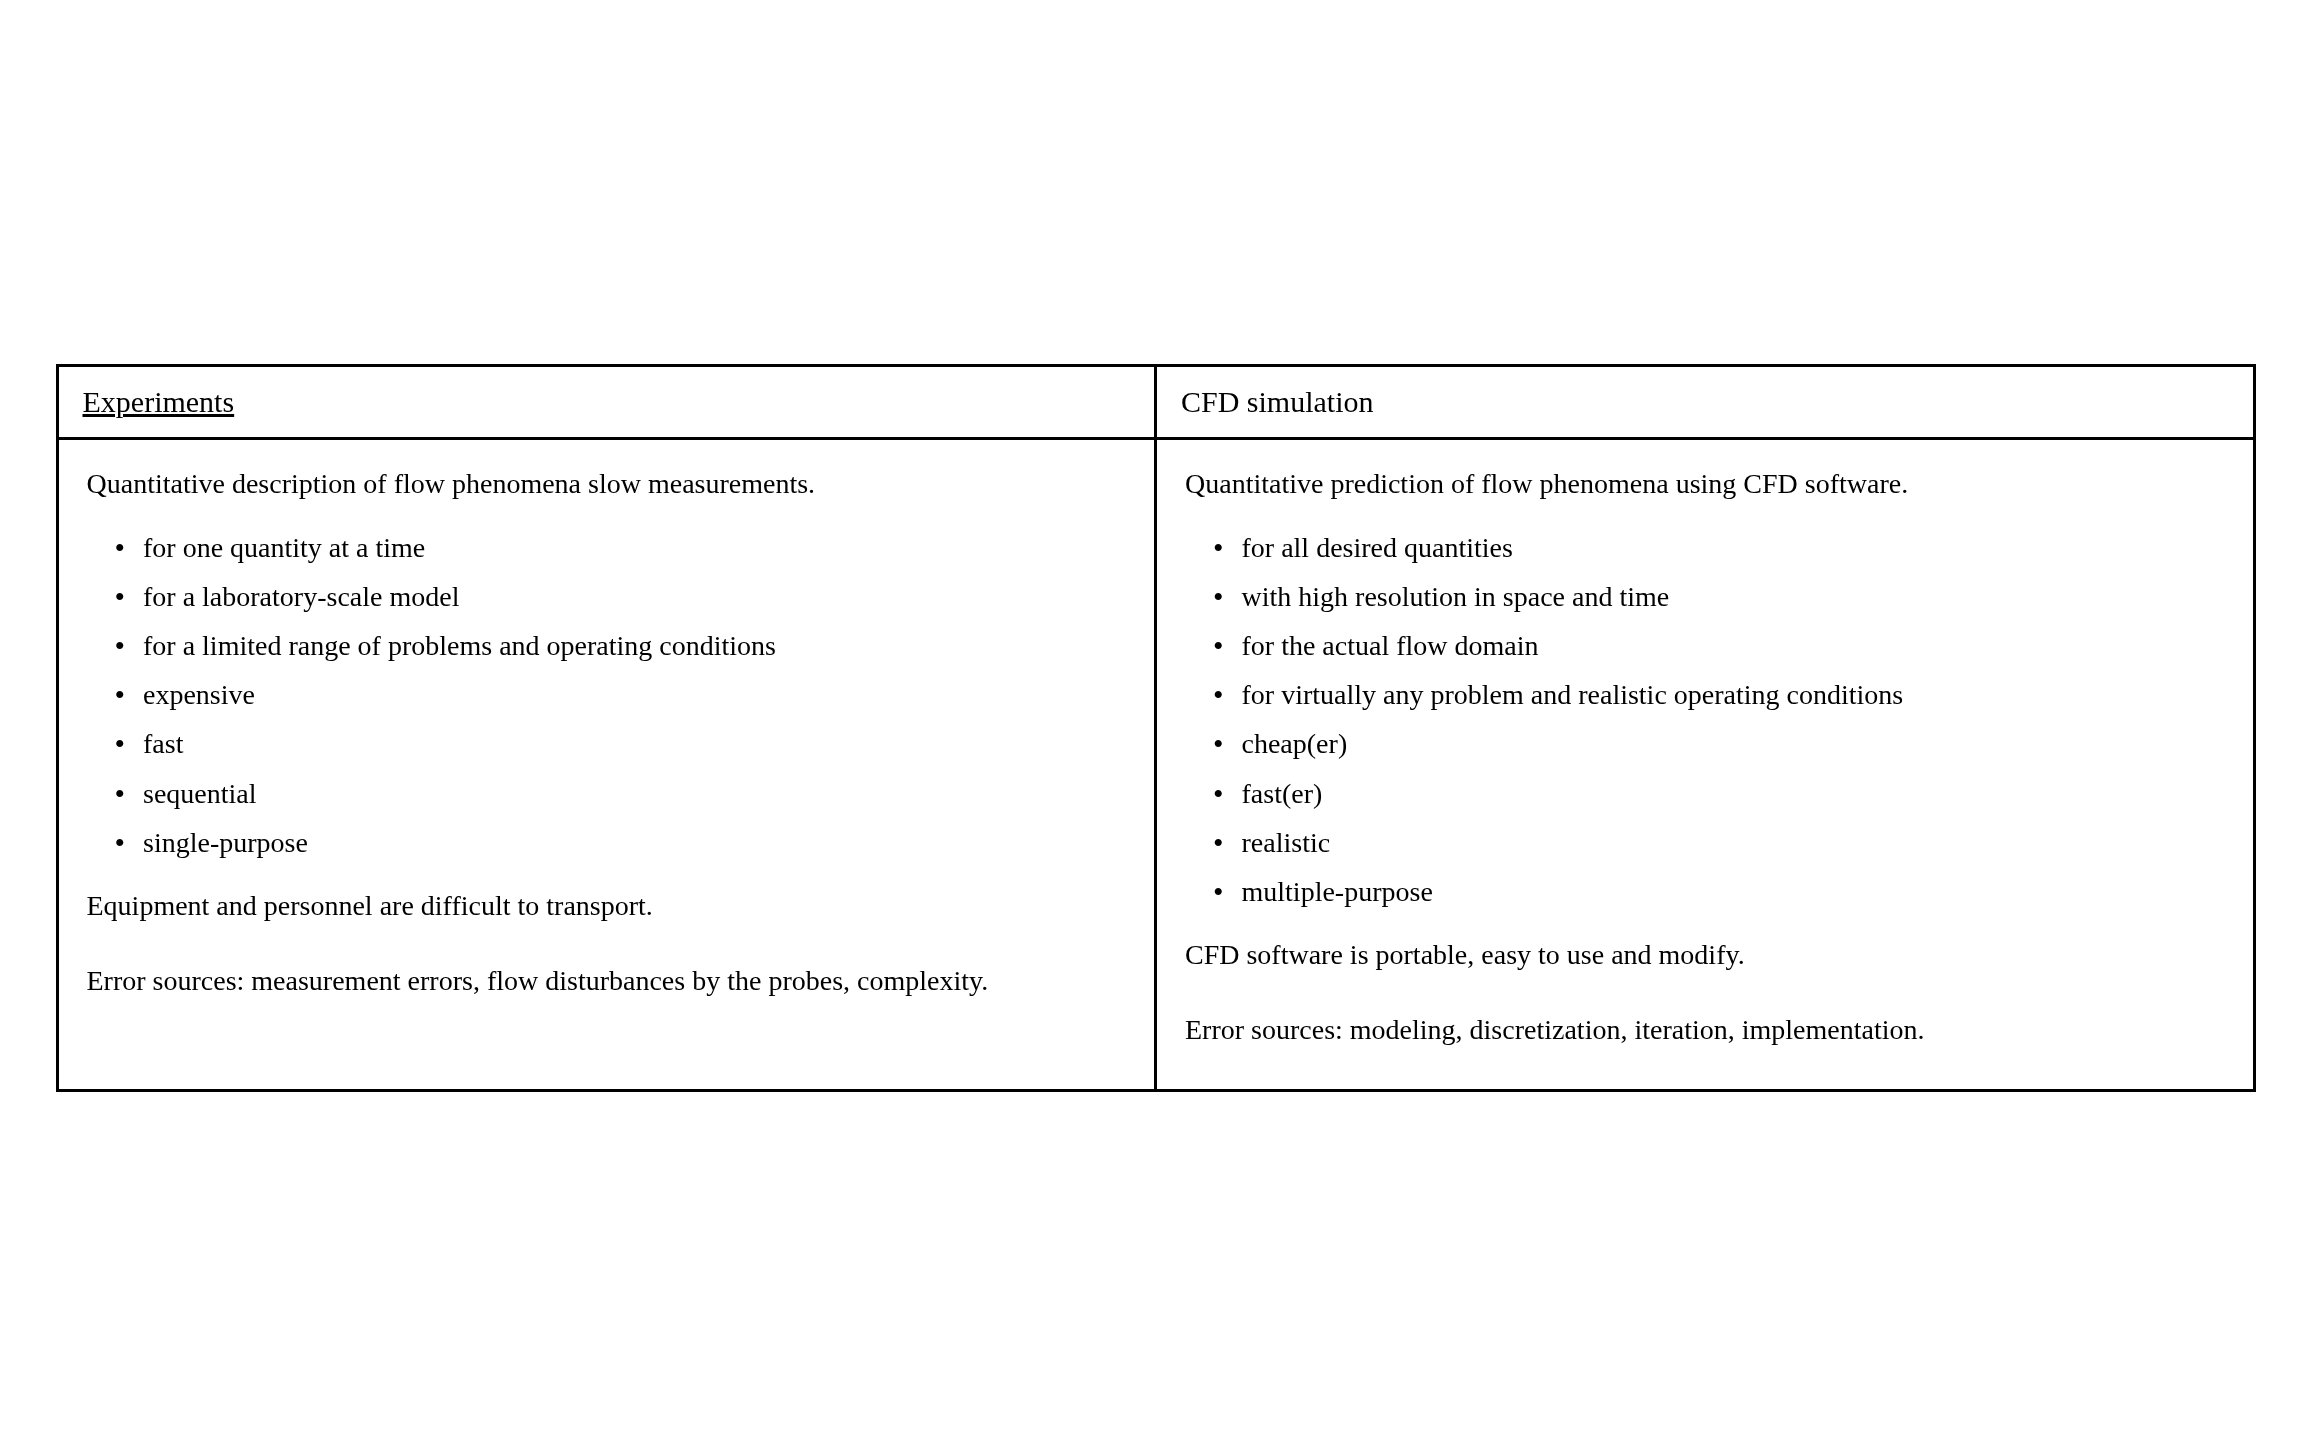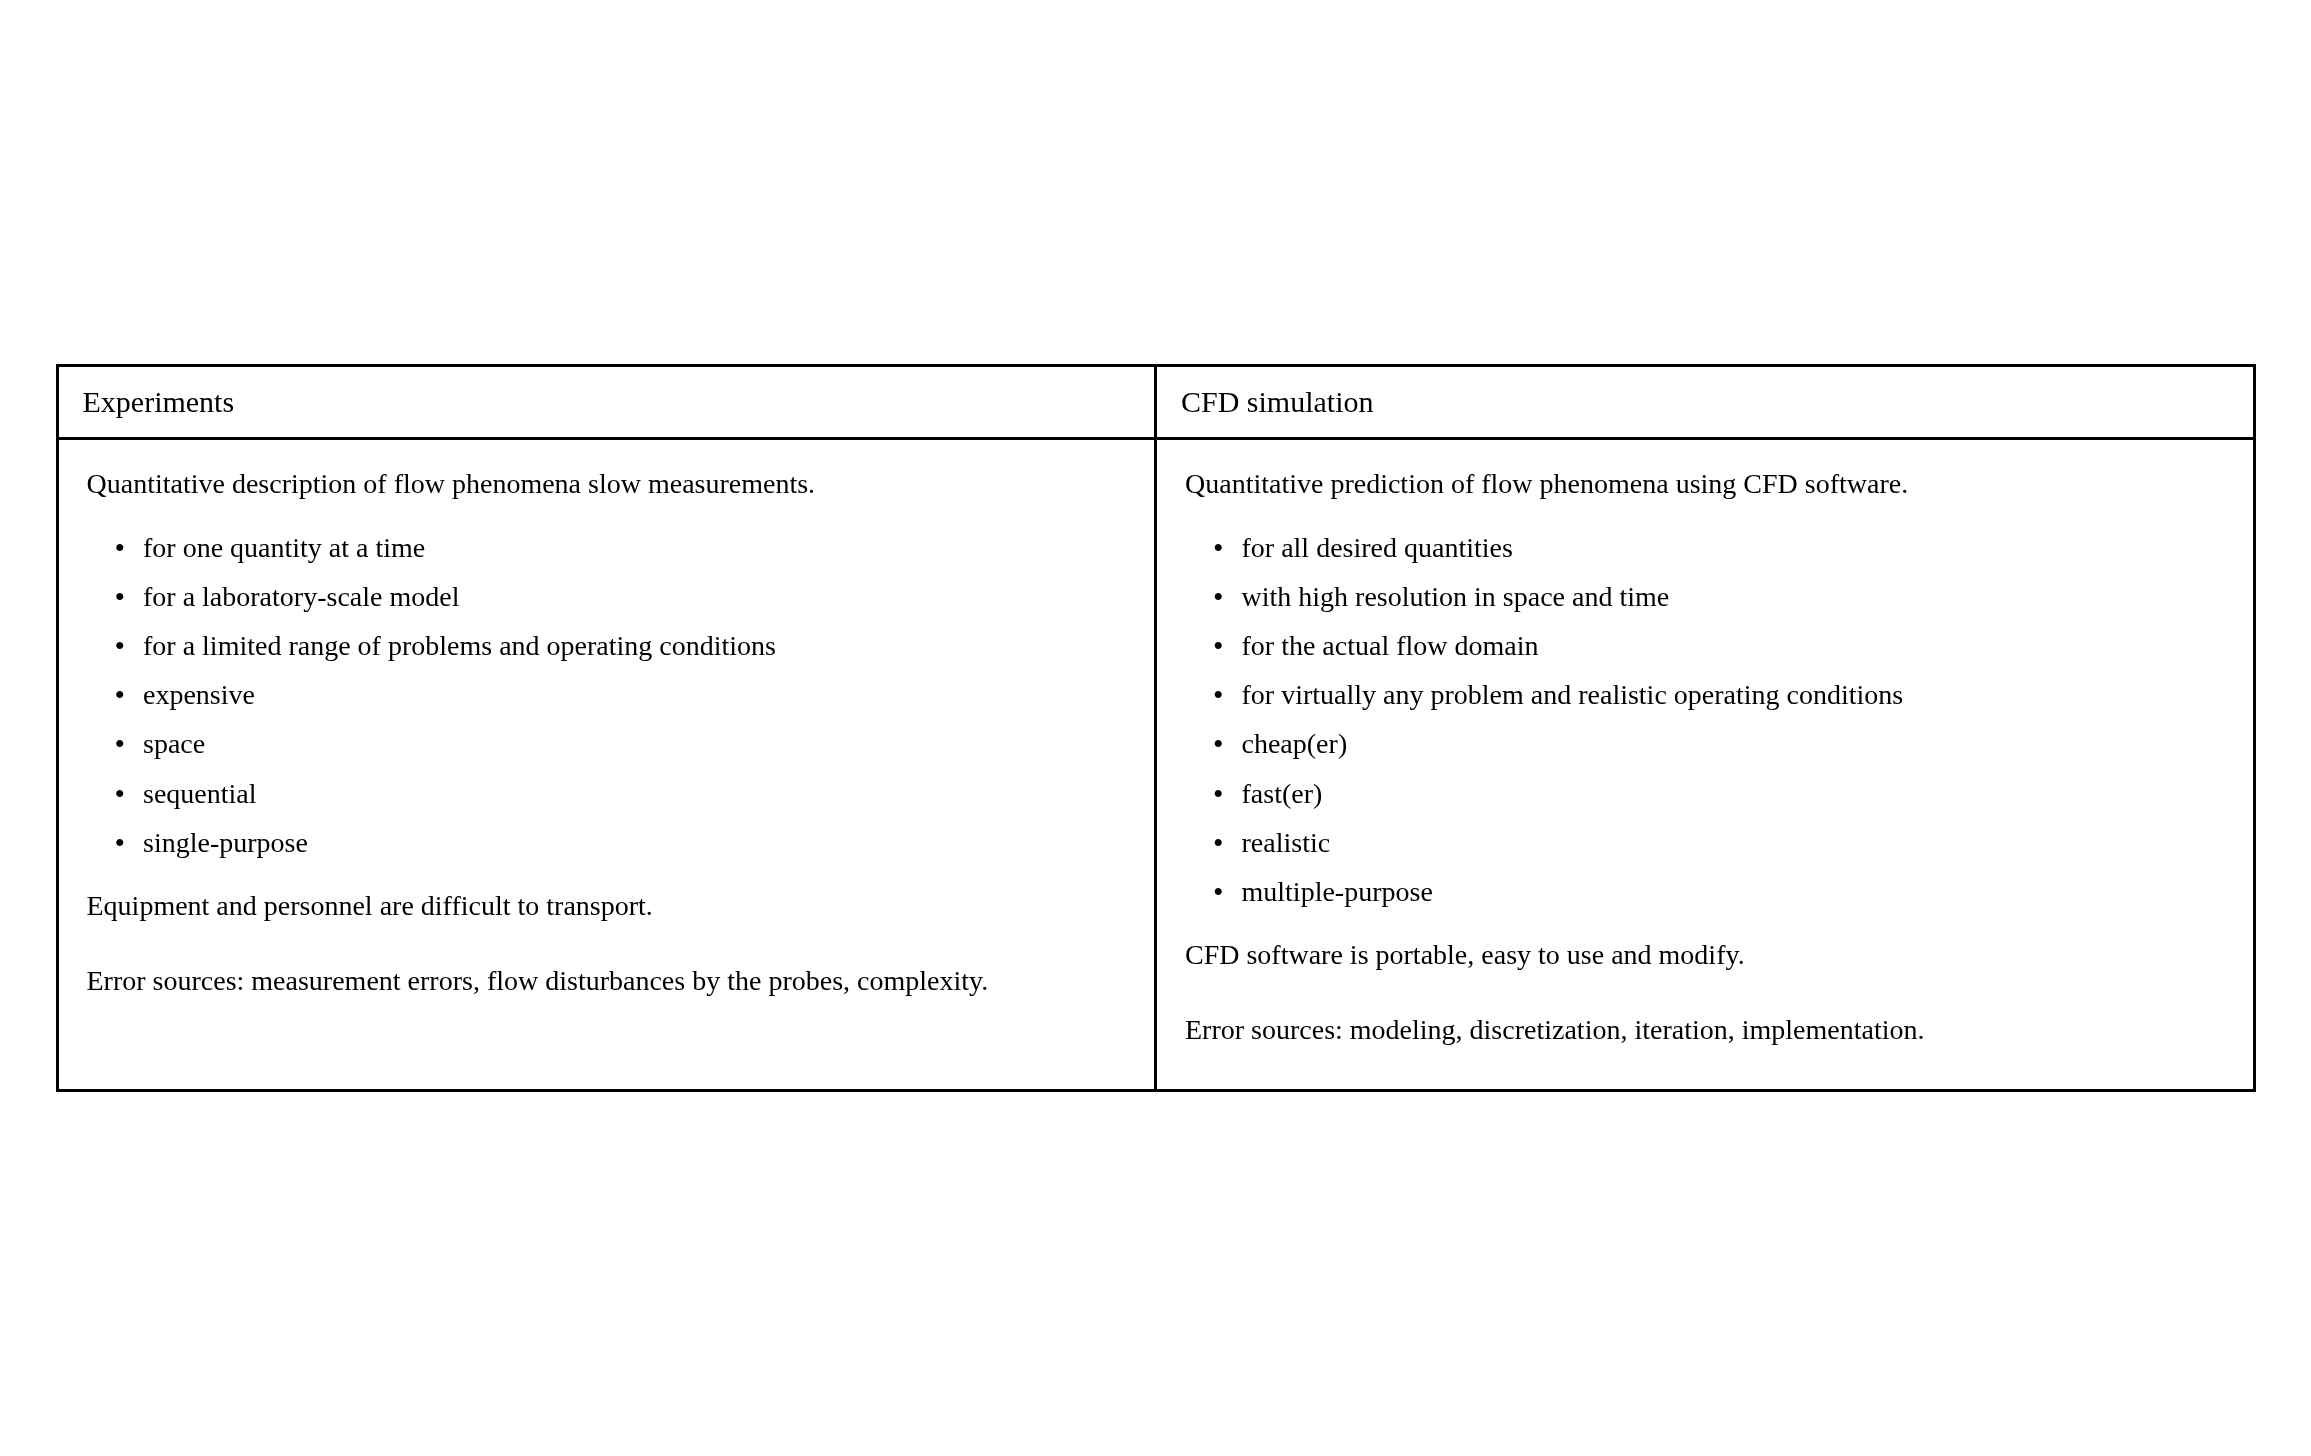--- a/index.html
+++ b/index.html
@@ -29,20 +29,21 @@
     }
 
     .header-cell {
       flex: 1;
       padding: 18px 24px;
       font-size: 30px;
     }
 
     .header-cell:first-child {
       border-right: 3px solid #000;
+      text-decoration: underline;
     }
 
     .table-body {
       display: flex;
     }
 
     .body-cell {
       flex: 1;
       padding: 24px 28px;
       vertical-align: top;
@@ -108,21 +109,21 @@
         <li>
             <span>for a laboratory-scale model</span>
           </li>
         <li>
             <span>for a limited range of problems and operating conditions</span>
           </li>
         <li>
             <span>expensive</span>
           </li>
         <li>
-            <span>space</span>
+            <span>fast</span>
           </li>
         <li>
             <span>sequential</span>
           </li>
         <li>
             <span>single-purpose</span>
           </li>
       </ul>
       <p class="footer-text">Equipment and personnel are difficult to transport.</p>
       <p class="footer-text">Error sources: measurement errors, flow disturbances by the probes, complexity.</p>

